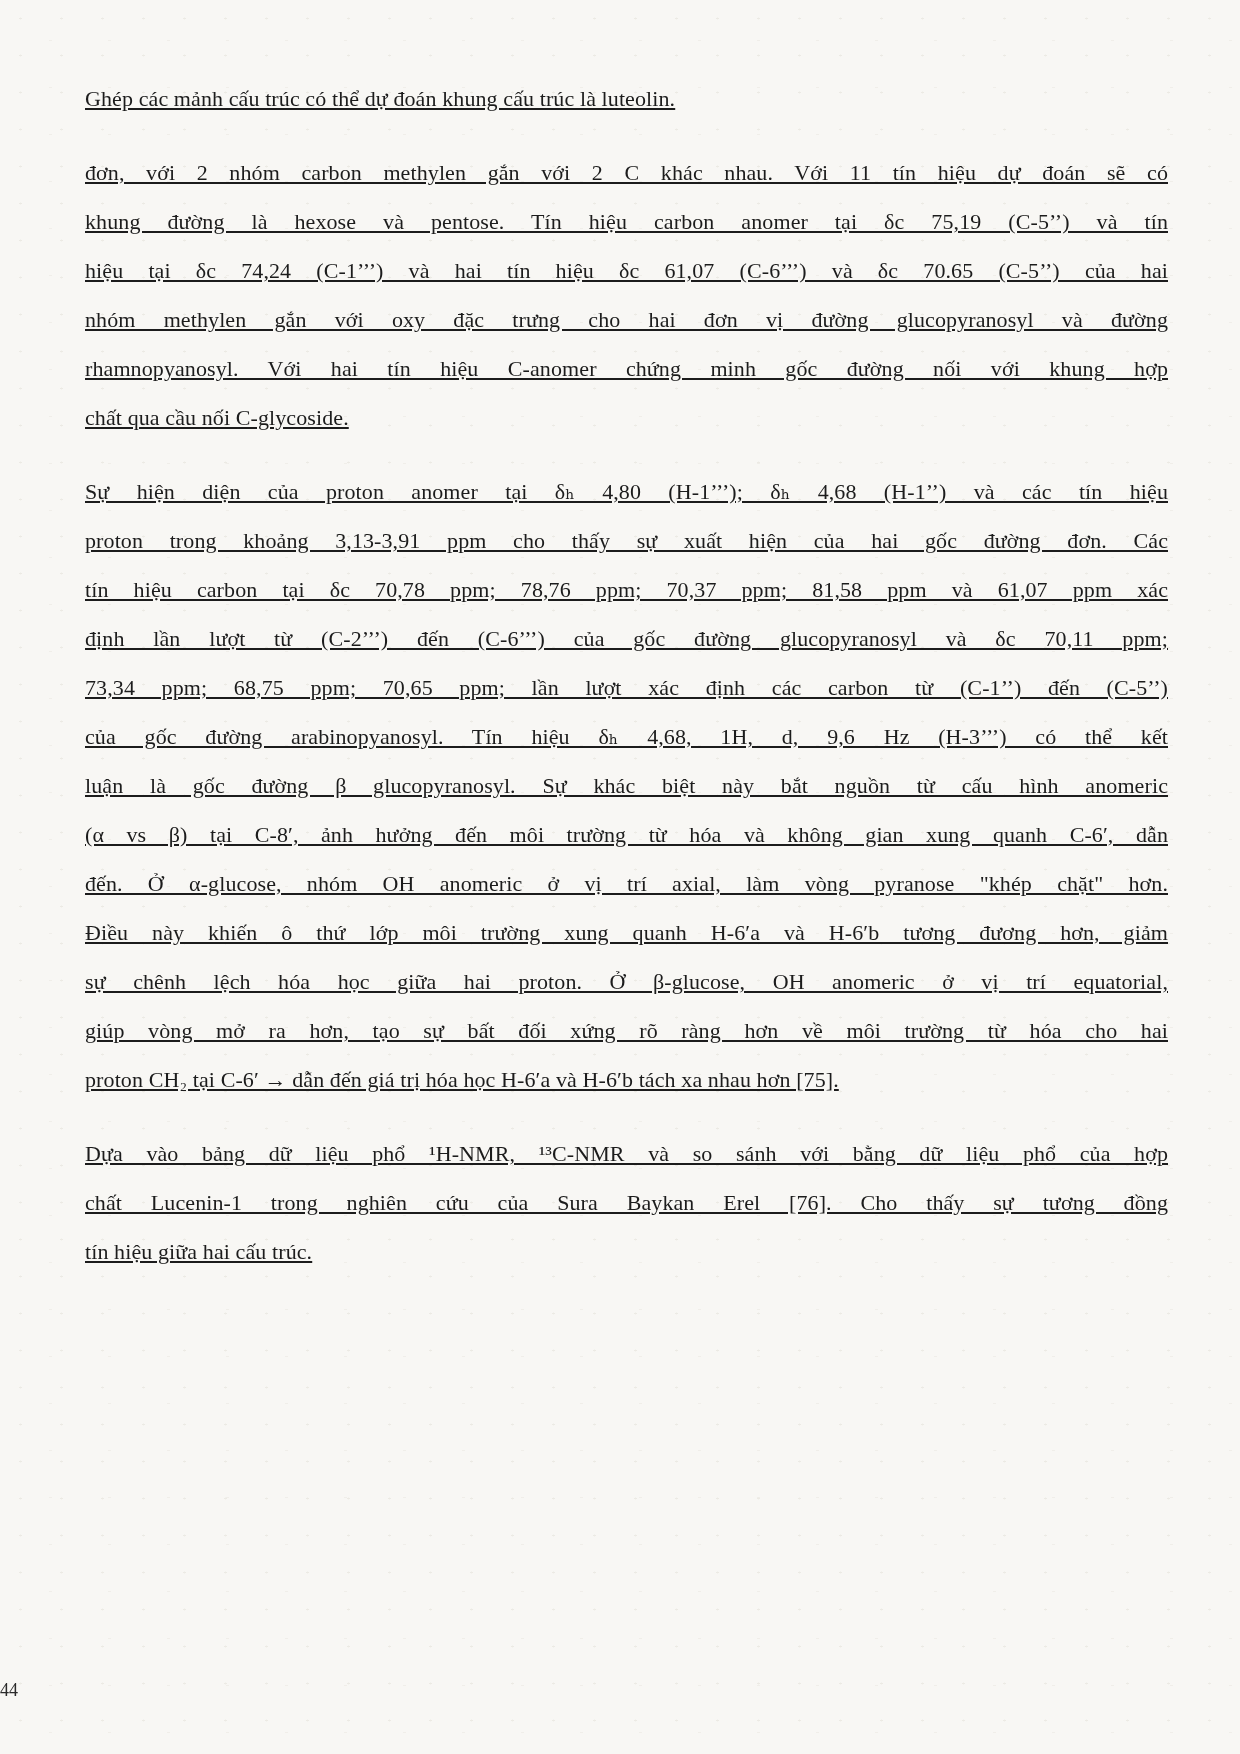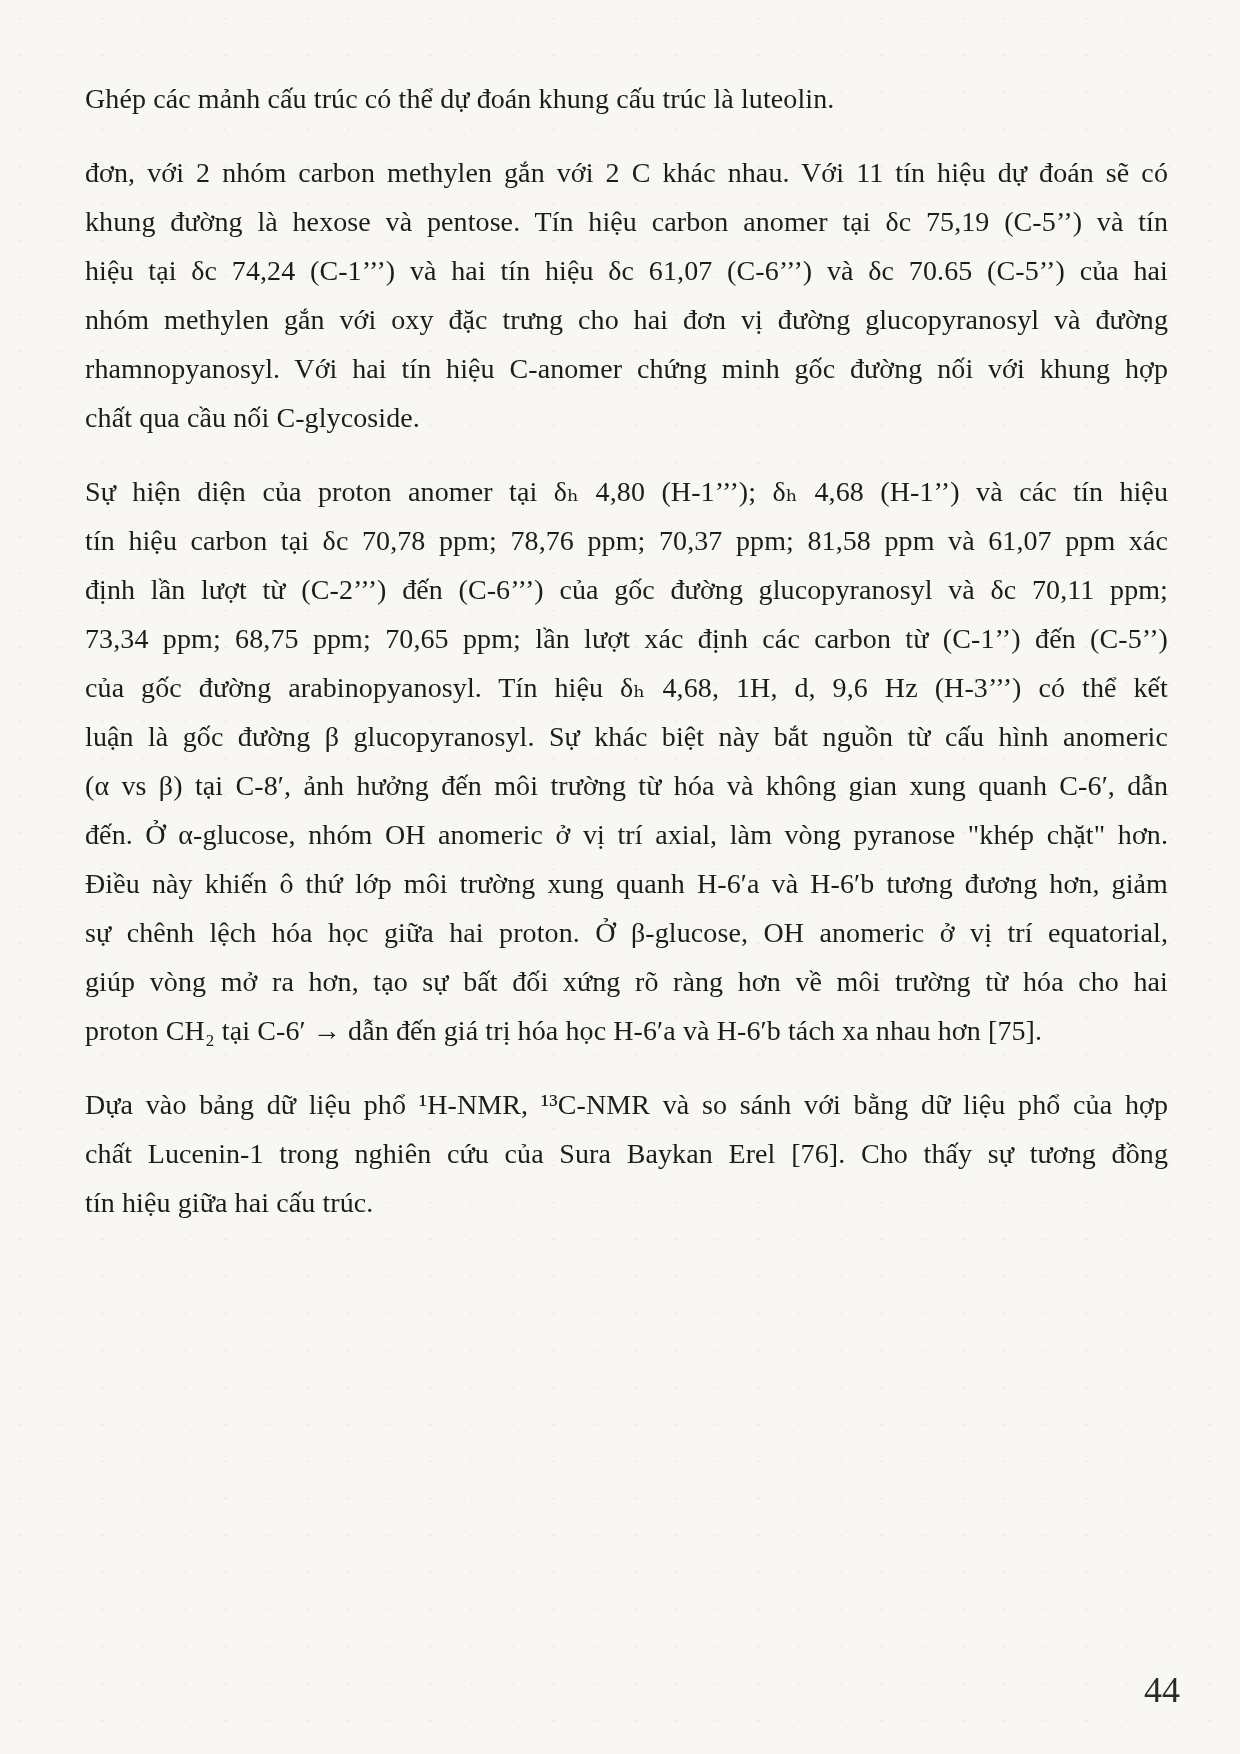--- a/index.html
+++ b/index.html
@@ -28,41 +28,42 @@
     color: #1c1c1c;
     overflow: hidden;
   }
   .textblock {
     width: 1083px;
   }
   .paragraph {
     margin: 0 0 25px 0;
   }
   .line {
-    font-size: 28px;
+    font-size: 22px;
     line-height: 49px;
     height: 49px;
     overflow: hidden;
     text-align: justify;
     text-align-last: justify;
     text-justify: inter-word;
     letter-spacing: 0.1px;
+    text-decoration: underline;
   }
   .line.last {
     text-align-last: left;
   }
   .footer {
     position: absolute;
     top: 1666px;
     left: 0;
     width: 1180px;
     height: 49px;
     line-height: 49px;
-    text-align: right;
-    font-size: 36px;
+    text-align: left;
+    font-size: 18px;
     color: #2a2a2a;
   }
 </style>
 </head>
 <body>
 
 <div class="page">
   <div class="textblock">
 
     <div class="paragraph">
@@ -73,20 +74,21 @@
       <div class="line">đơn, với 2 nhóm carbon methylen gắn với 2 C khác nhau. Với 11 tín hiệu dự đoán sẽ có</div>
       <div class="line">khung đường là hexose và pentose. Tín hiệu carbon anomer tại δc 75,19 (C-5’’) và tín</div>
       <div class="line">hiệu tại δc 74,24 (C-1’’’) và hai tín hiệu δc 61,07 (C-6’’’) và δc 70.65 (C-5’’) của hai</div>
       <div class="line">nhóm methylen gắn với oxy đặc trưng cho hai đơn vị đường glucopyranosyl và đường</div>
       <div class="line">rhamnopyanosyl. Với hai tín hiệu C-anomer chứng minh gốc đường nối với khung hợp</div>
       <div class="line last">chất qua cầu nối C-glycoside.</div>
     </div>
 
     <div class="paragraph">
       <div class="line">Sự hiện diện của proton anomer tại δₕ 4,80 (H-1’’’); δₕ 4,68 (H-1’’) và các tín hiệu</div>
+      <div class="line">proton trong khoảng 3,13-3,91 ppm cho thấy sự xuất hiện của hai gốc đường đơn. Các</div>
       <div class="line">tín hiệu carbon tại δc 70,78 ppm; 78,76 ppm; 70,37 ppm; 81,58 ppm và 61,07 ppm xác</div>
       <div class="line">định lần lượt từ (C-2’’’) đến (C-6’’’) của gốc đường glucopyranosyl và δc 70,11 ppm;</div>
       <div class="line">73,34 ppm; 68,75 ppm; 70,65 ppm; lần lượt xác định các carbon từ (C-1’’) đến (C-5’’)</div>
       <div class="line">của gốc đường arabinopyanosyl. Tín hiệu δₕ 4,68, 1H, d, 9,6 Hz (H-3’’’)  có thể kết</div>
       <div class="line">luận là gốc đường β glucopyranosyl. Sự khác biệt này bắt nguồn từ cấu hình anomeric</div>
       <div class="line">(α vs β) tại C-8′, ảnh hưởng đến môi trường từ hóa và không gian xung quanh C-6′, dẫn</div>
       <div class="line">đến. Ở α-glucose, nhóm OH anomeric ở vị trí axial, làm vòng pyranose "khép chặt" hơn.</div>
       <div class="line">Điều này khiến ô thứ lớp môi trường xung quanh H-6′a và H-6′b tương đương hơn, giảm</div>
       <div class="line">sự chênh lệch hóa học giữa hai proton. Ở β-glucose, OH anomeric ở vị trí equatorial,</div>
       <div class="line">giúp vòng mở ra hơn, tạo sự bất đối xứng rõ ràng hơn về môi trường từ hóa cho hai</div>

